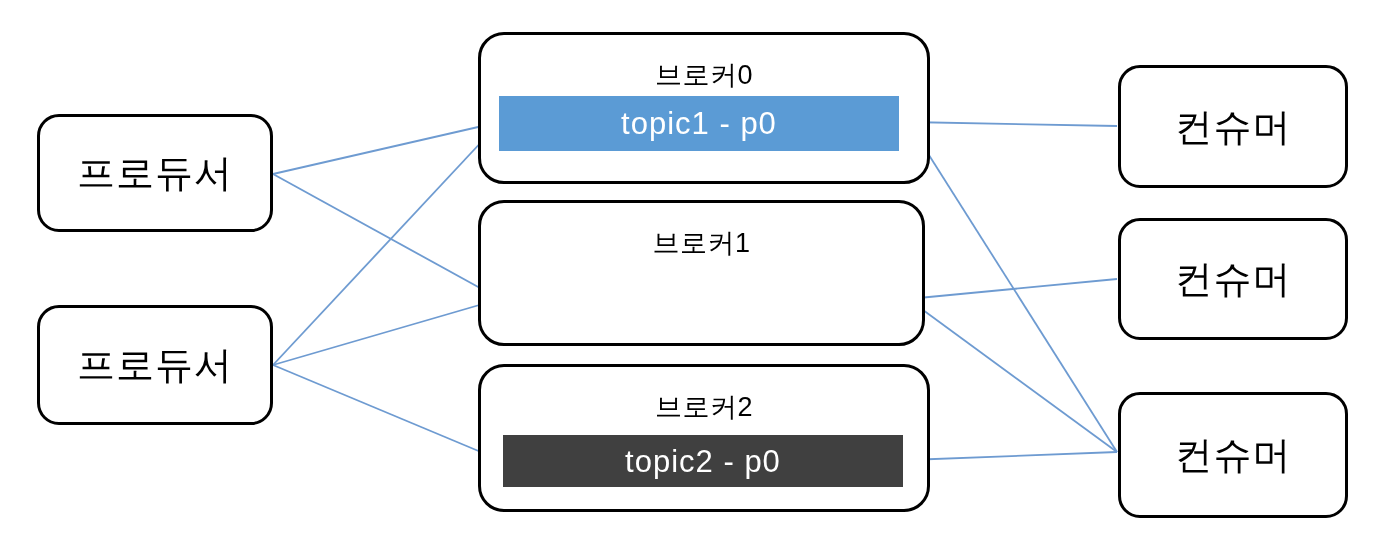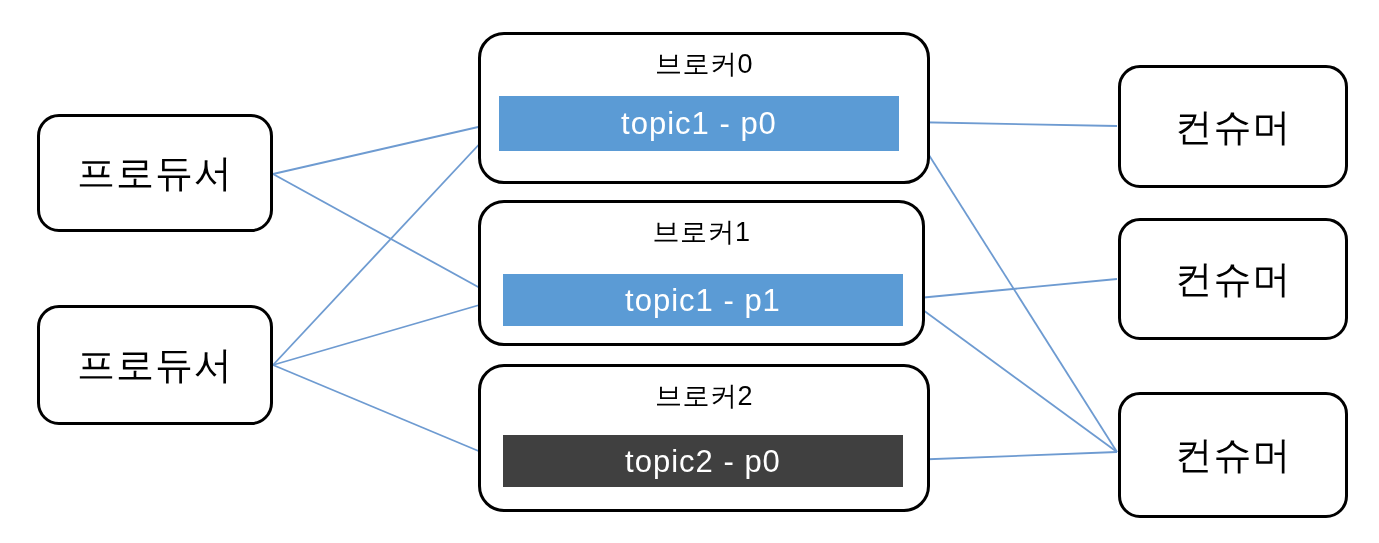--- a/index.html
+++ b/index.html
@@ -47,21 +47,21 @@
     border-radius: 26px;
     background: #ffffff;
     display: flex;
     flex-direction: column;
     align-items: center;
   }
   .broker-title {
     font-size: 27px;
     color: #000000;
     line-height: 1;
-    margin-top: 16px;
+    margin-top: 27px;
     letter-spacing: 0.5px;
   }
   .partition-bar {
     position: absolute;
     display: flex;
     align-items: center;
     justify-content: center;
   }
   .partition-label {
     font-size: 31px;
@@ -105,23 +105,20 @@
   <div class="broker" style="left: 478px; top: 32px; width: 452px; height: 152px;">
     <span class="broker-title">브로커0</span>
   </div>
   <div class="partition-bar" style="left: 499px; top: 96px; width: 400px; height: 55px; background: rgb(91, 155, 213);">
     <span class="partition-label">topic1 - p0</span>
   </div>
 
   <div class="broker" style="left: 478px; top: 200px; width: 447px; height: 146px;">
     <span class="broker-title">브로커1</span>
   </div>
-  <div class="partition-bar" style="left: 503px; top: 274px; width: 400px; height: 52px; background: rgb(91, 155, 213);">
-    <span class="partition-label">topic1 - p1</span>
-  </div>
 
   <div class="broker" style="left: 478px; top: 364px; width: 452px; height: 148px;">
     <span class="broker-title">브로커2</span>
   </div>
   <div class="partition-bar" style="left: 503px; top: 435px; width: 400px; height: 52px; background: #404040;">
     <span class="partition-label">topic2 - p0</span>
   </div>
 
   <div class="node" style="left: 1118px; top: 65px; width: 230px; height: 123px;">
     <span class="node-label">컨슈머</span>

